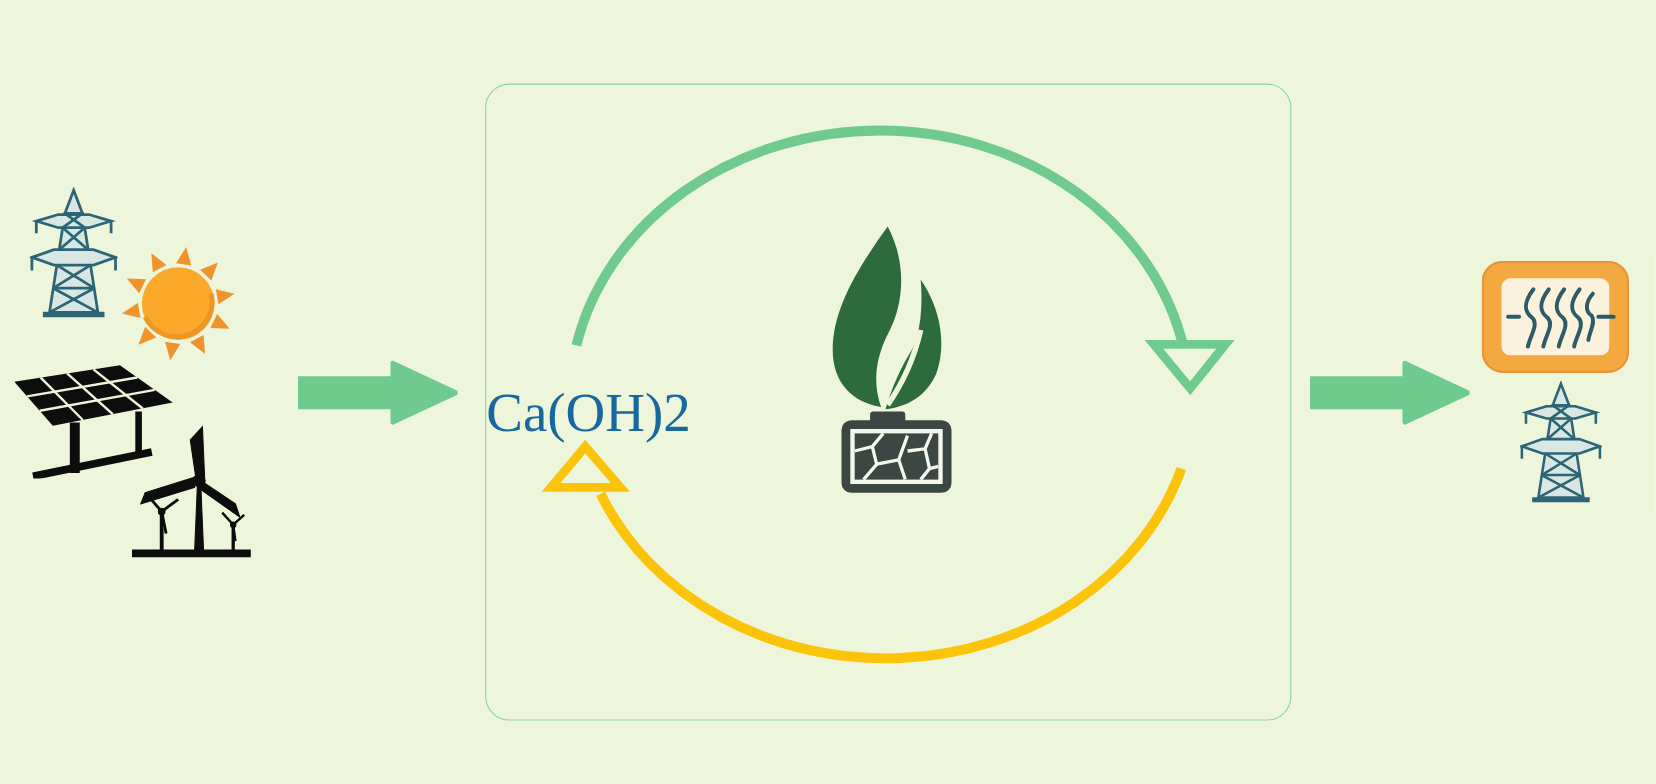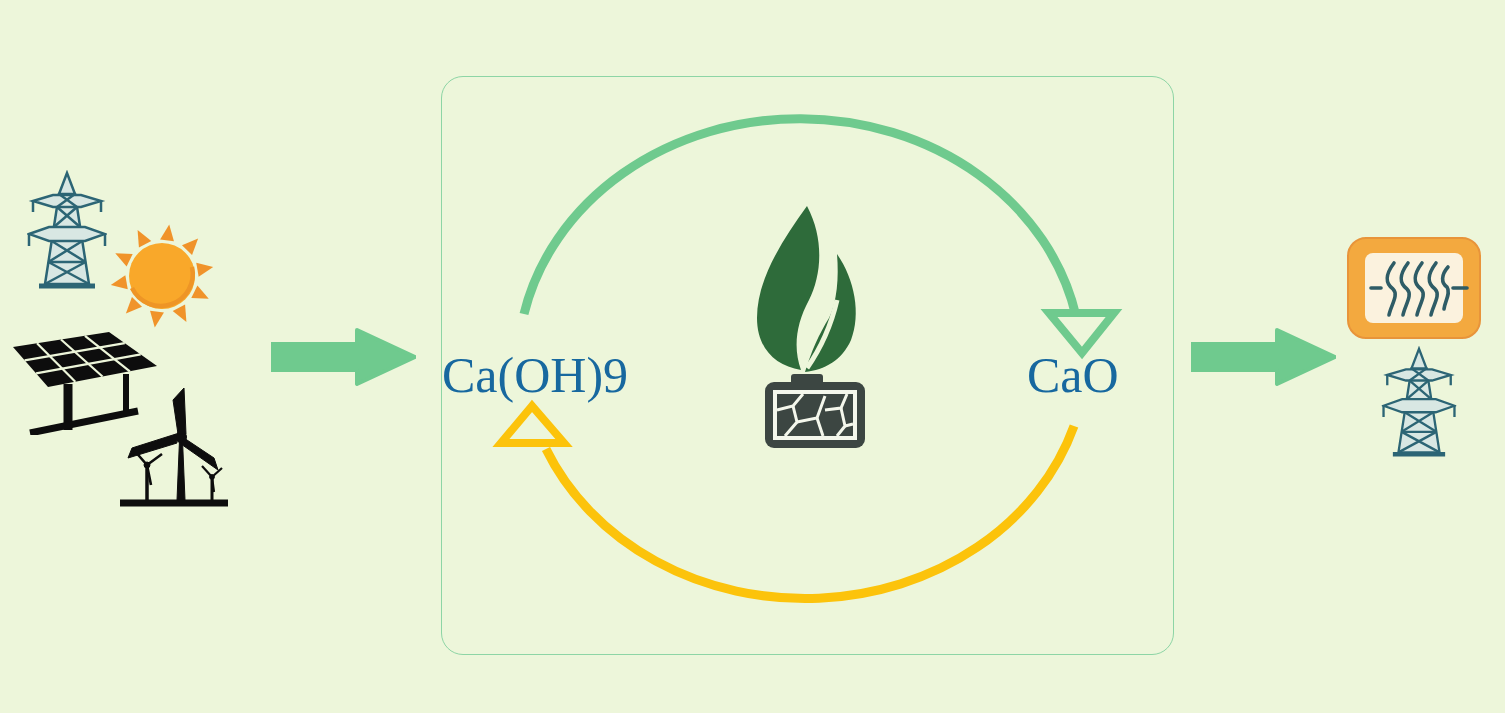--- a/index.html
+++ b/index.html
@@ -144,22 +144,21 @@
           <path d="M 52 210 L 56 226 L 44 240"></path>
           <path d="M 56 226 L 76 222 L 84 200"></path>
           <path d="M 76 222 L 82 240"></path>
           <path d="M 84 214 L 100 212 L 106 198"></path>
           <path d="M 100 212 L 104 230 L 96 240"></path>
           <path d="M 104 230 L 112 228"></path>
         </g>
       </g>
     </svg>
 
-    <div class="species-label" id="label-caoh2">Ca(OH)9</div>
-    <div class="species-label" id="label-cao">CaO</div>
+    <div class="species-label" id="label-caoh2">Ca(OH)2</div>
   </div>
 
   <svg class="abs" style="left:1347px;top:237px" width="134" height="102" viewBox="0 0 134 102">
     <rect x="1" y="1" width="132" height="100" rx="18" fill="#f3a93f" stroke="#e8943a" stroke-width="2"></rect>
     <rect x="18" y="16" width="98" height="70" rx="8" fill="#fbf2de"></rect>
     <g stroke="#2e5c66" stroke-width="3.6" fill="none" stroke-linecap="round">
       <path d="M 24 51 H 34"></path>
       <path d="M 47 26 C 38 38 38 46 46 52 C 52 58 44 68 42 78"></path>
       <path d="M 61 26 C 52 38 52 46 60 52 C 66 58 58 68 56 78"></path>
       <path d="M 75 26 C 66 38 66 46 74 52 C 80 58 72 68 70 78"></path>

